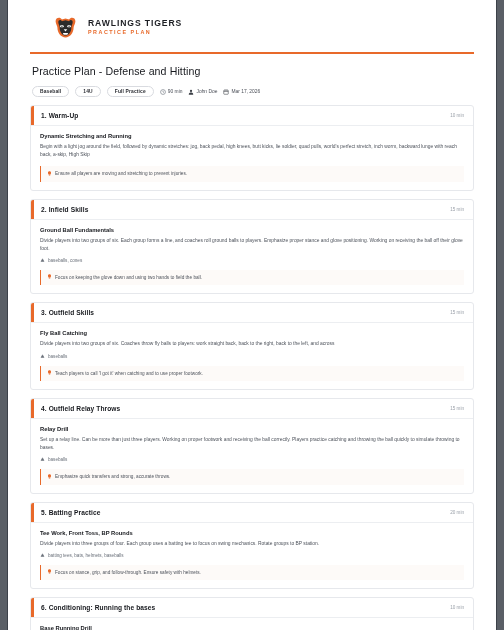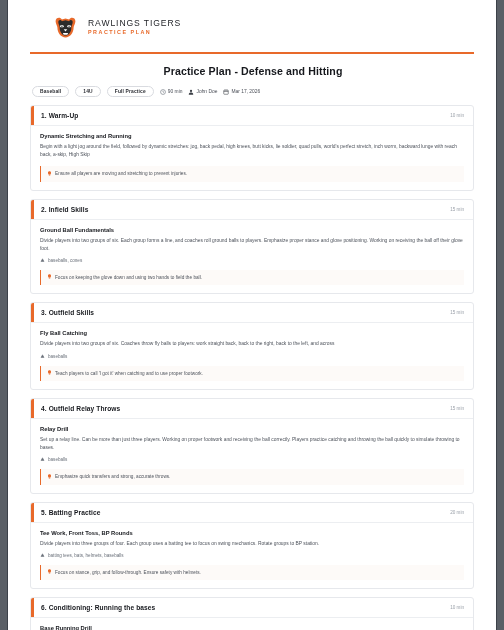--- a/index.html
+++ b/index.html
@@ -47,21 +47,21 @@
     width: 27px;
     height: 27px;
     flex: 0 0 27px;
     position: relative;
   }
 
   .brand-text { line-height: 1.1; }
 
   .brand-title {
     font-size: 8.6px;
-    font-weight: normal;
+    font-weight: bold;
     letter-spacing: 0.9px;
     color: #1d1f24;
   }
 
   .brand-sub {
     font-size: 5.4px;
     font-weight: bold;
     letter-spacing: 1.5px;
     color: #e8692a;
     margin-top: 2px;
@@ -69,25 +69,24 @@
 
   .brand-rule {
     height: 2px;
     background: #e8692a;
     margin: 2px 0 0 0;
   }
 
   
   .plan-title {
     font-size: 10.6px;
-    font-weight: bold;
+    font-weight: normal;
     color: #16181d;
     margin: 11px 0 0 2px;
     letter-spacing: 0.1px;
-    text-align: center;
   }
 
   
   .meta-row {
     display: flex;
     align-items: center;
     gap: 6px;
     margin: 9px 0 0 2px;
     flex-wrap: nowrap;
   }

